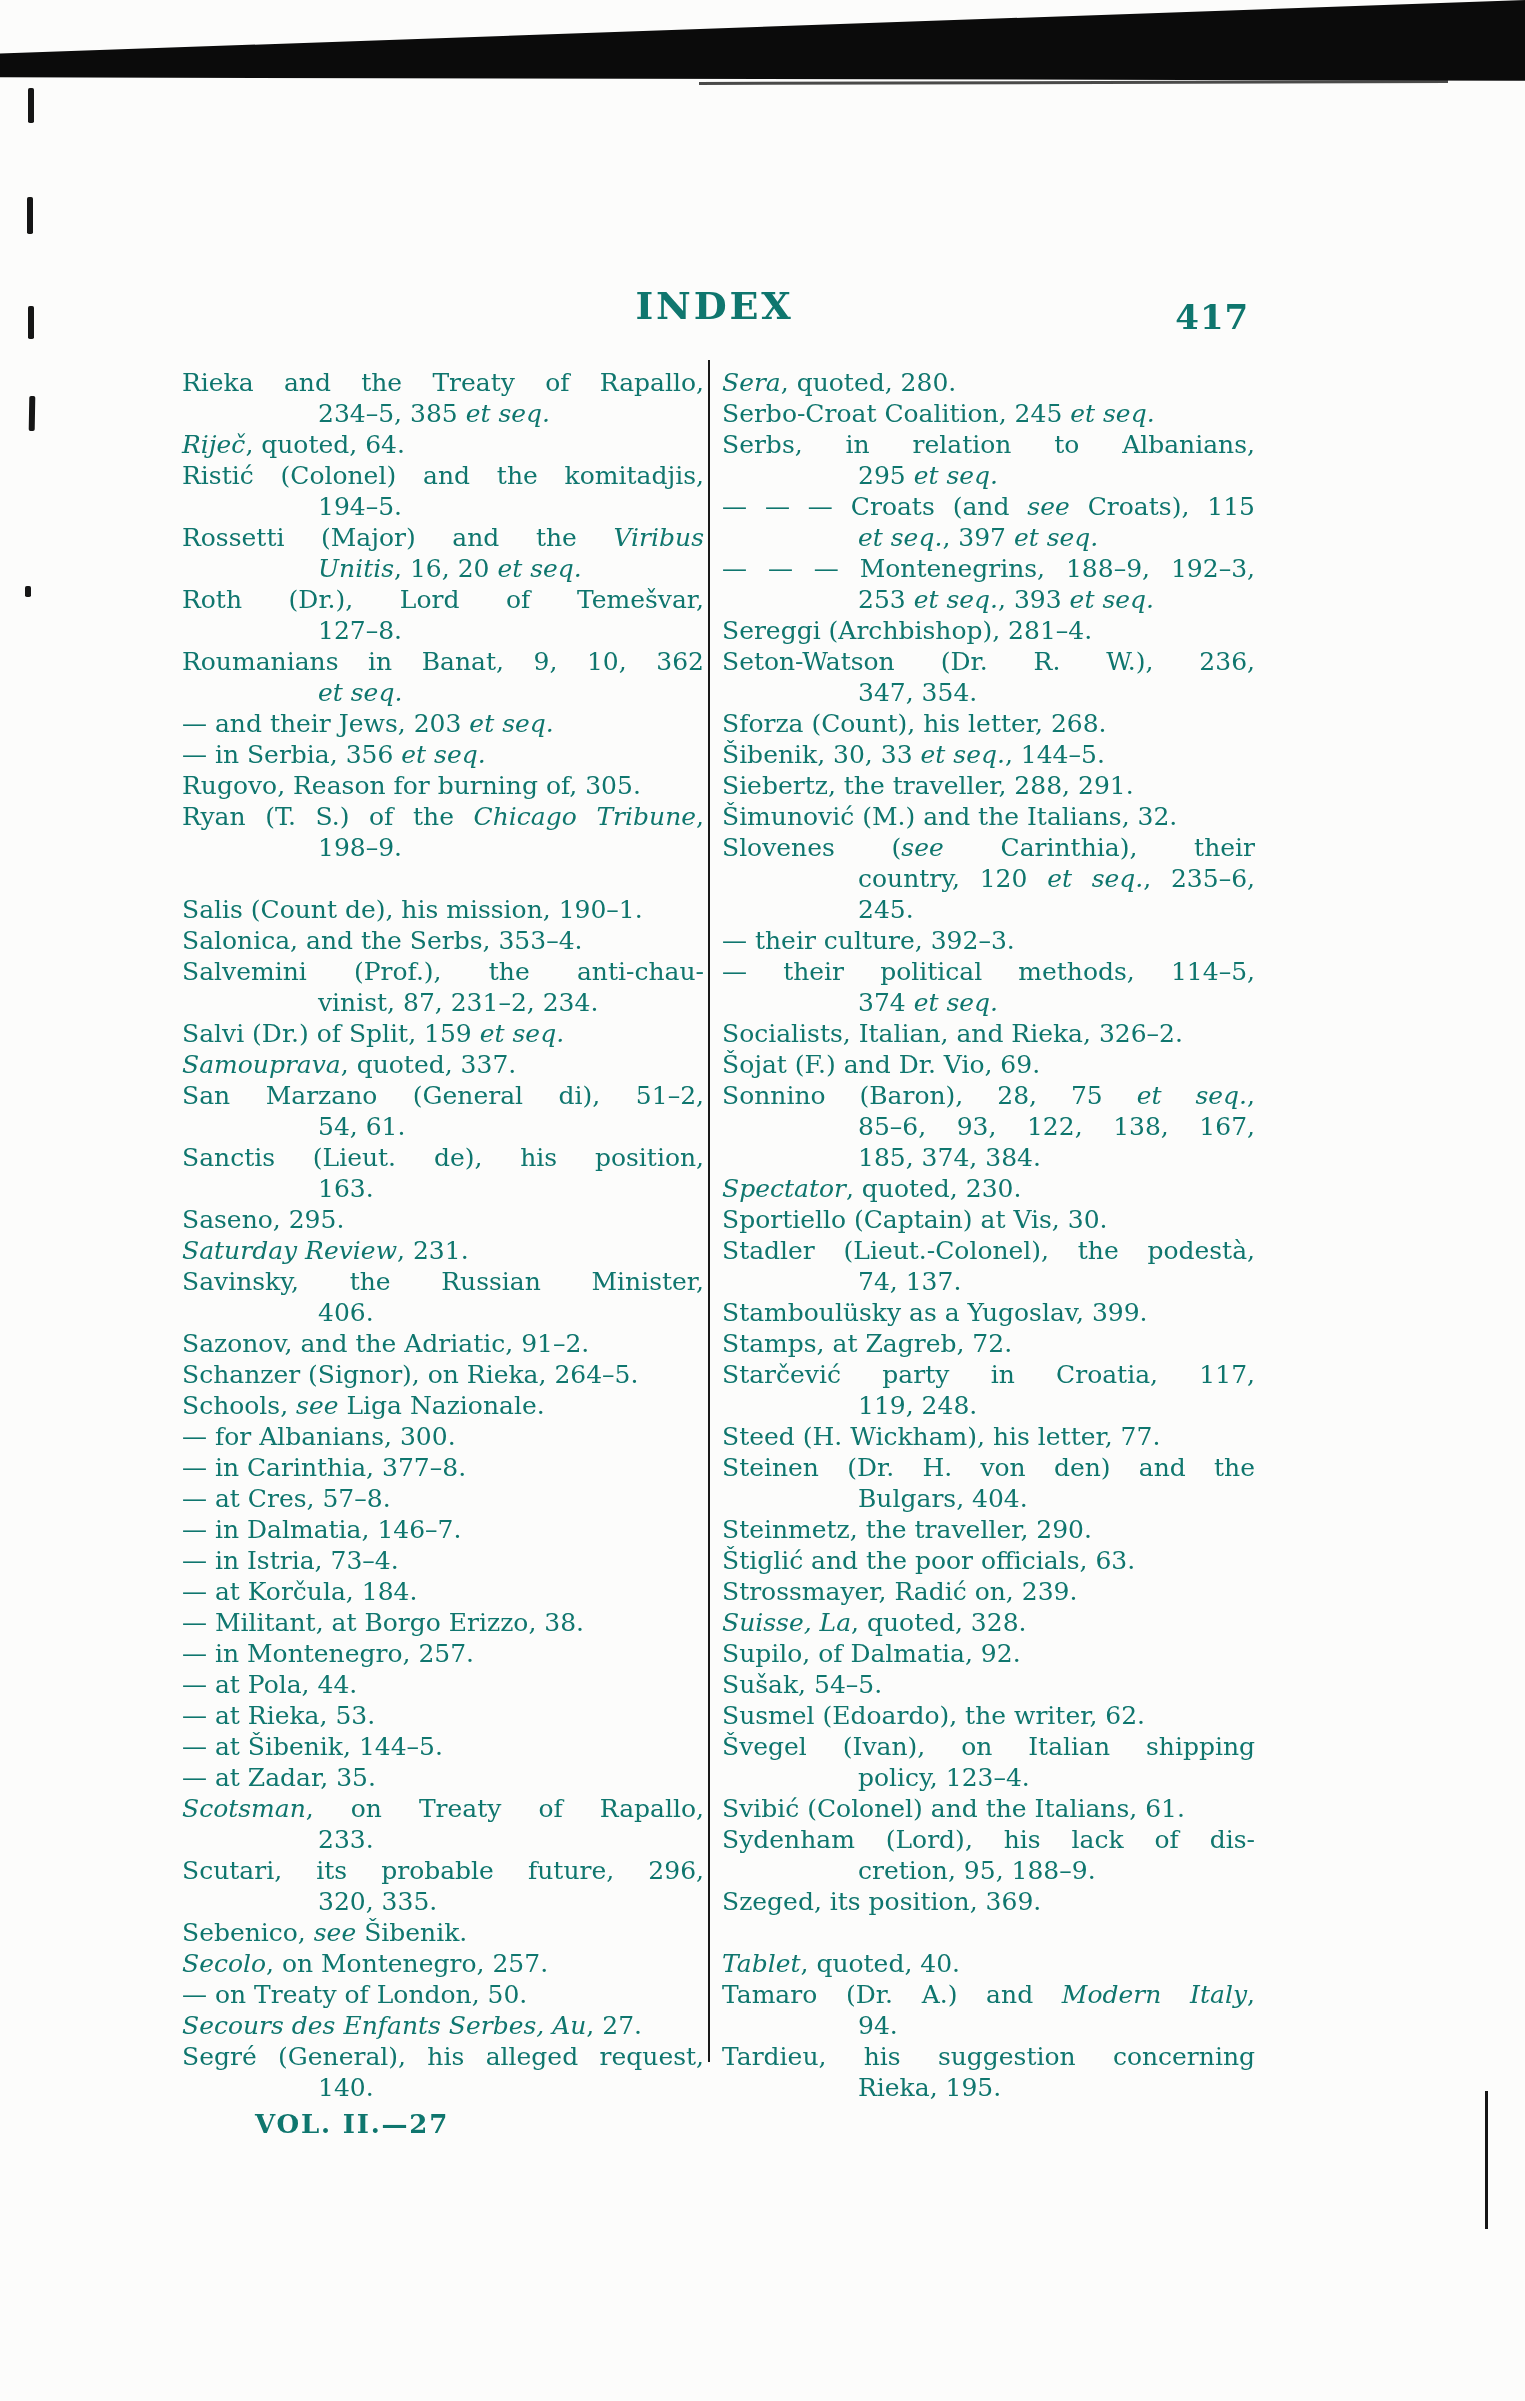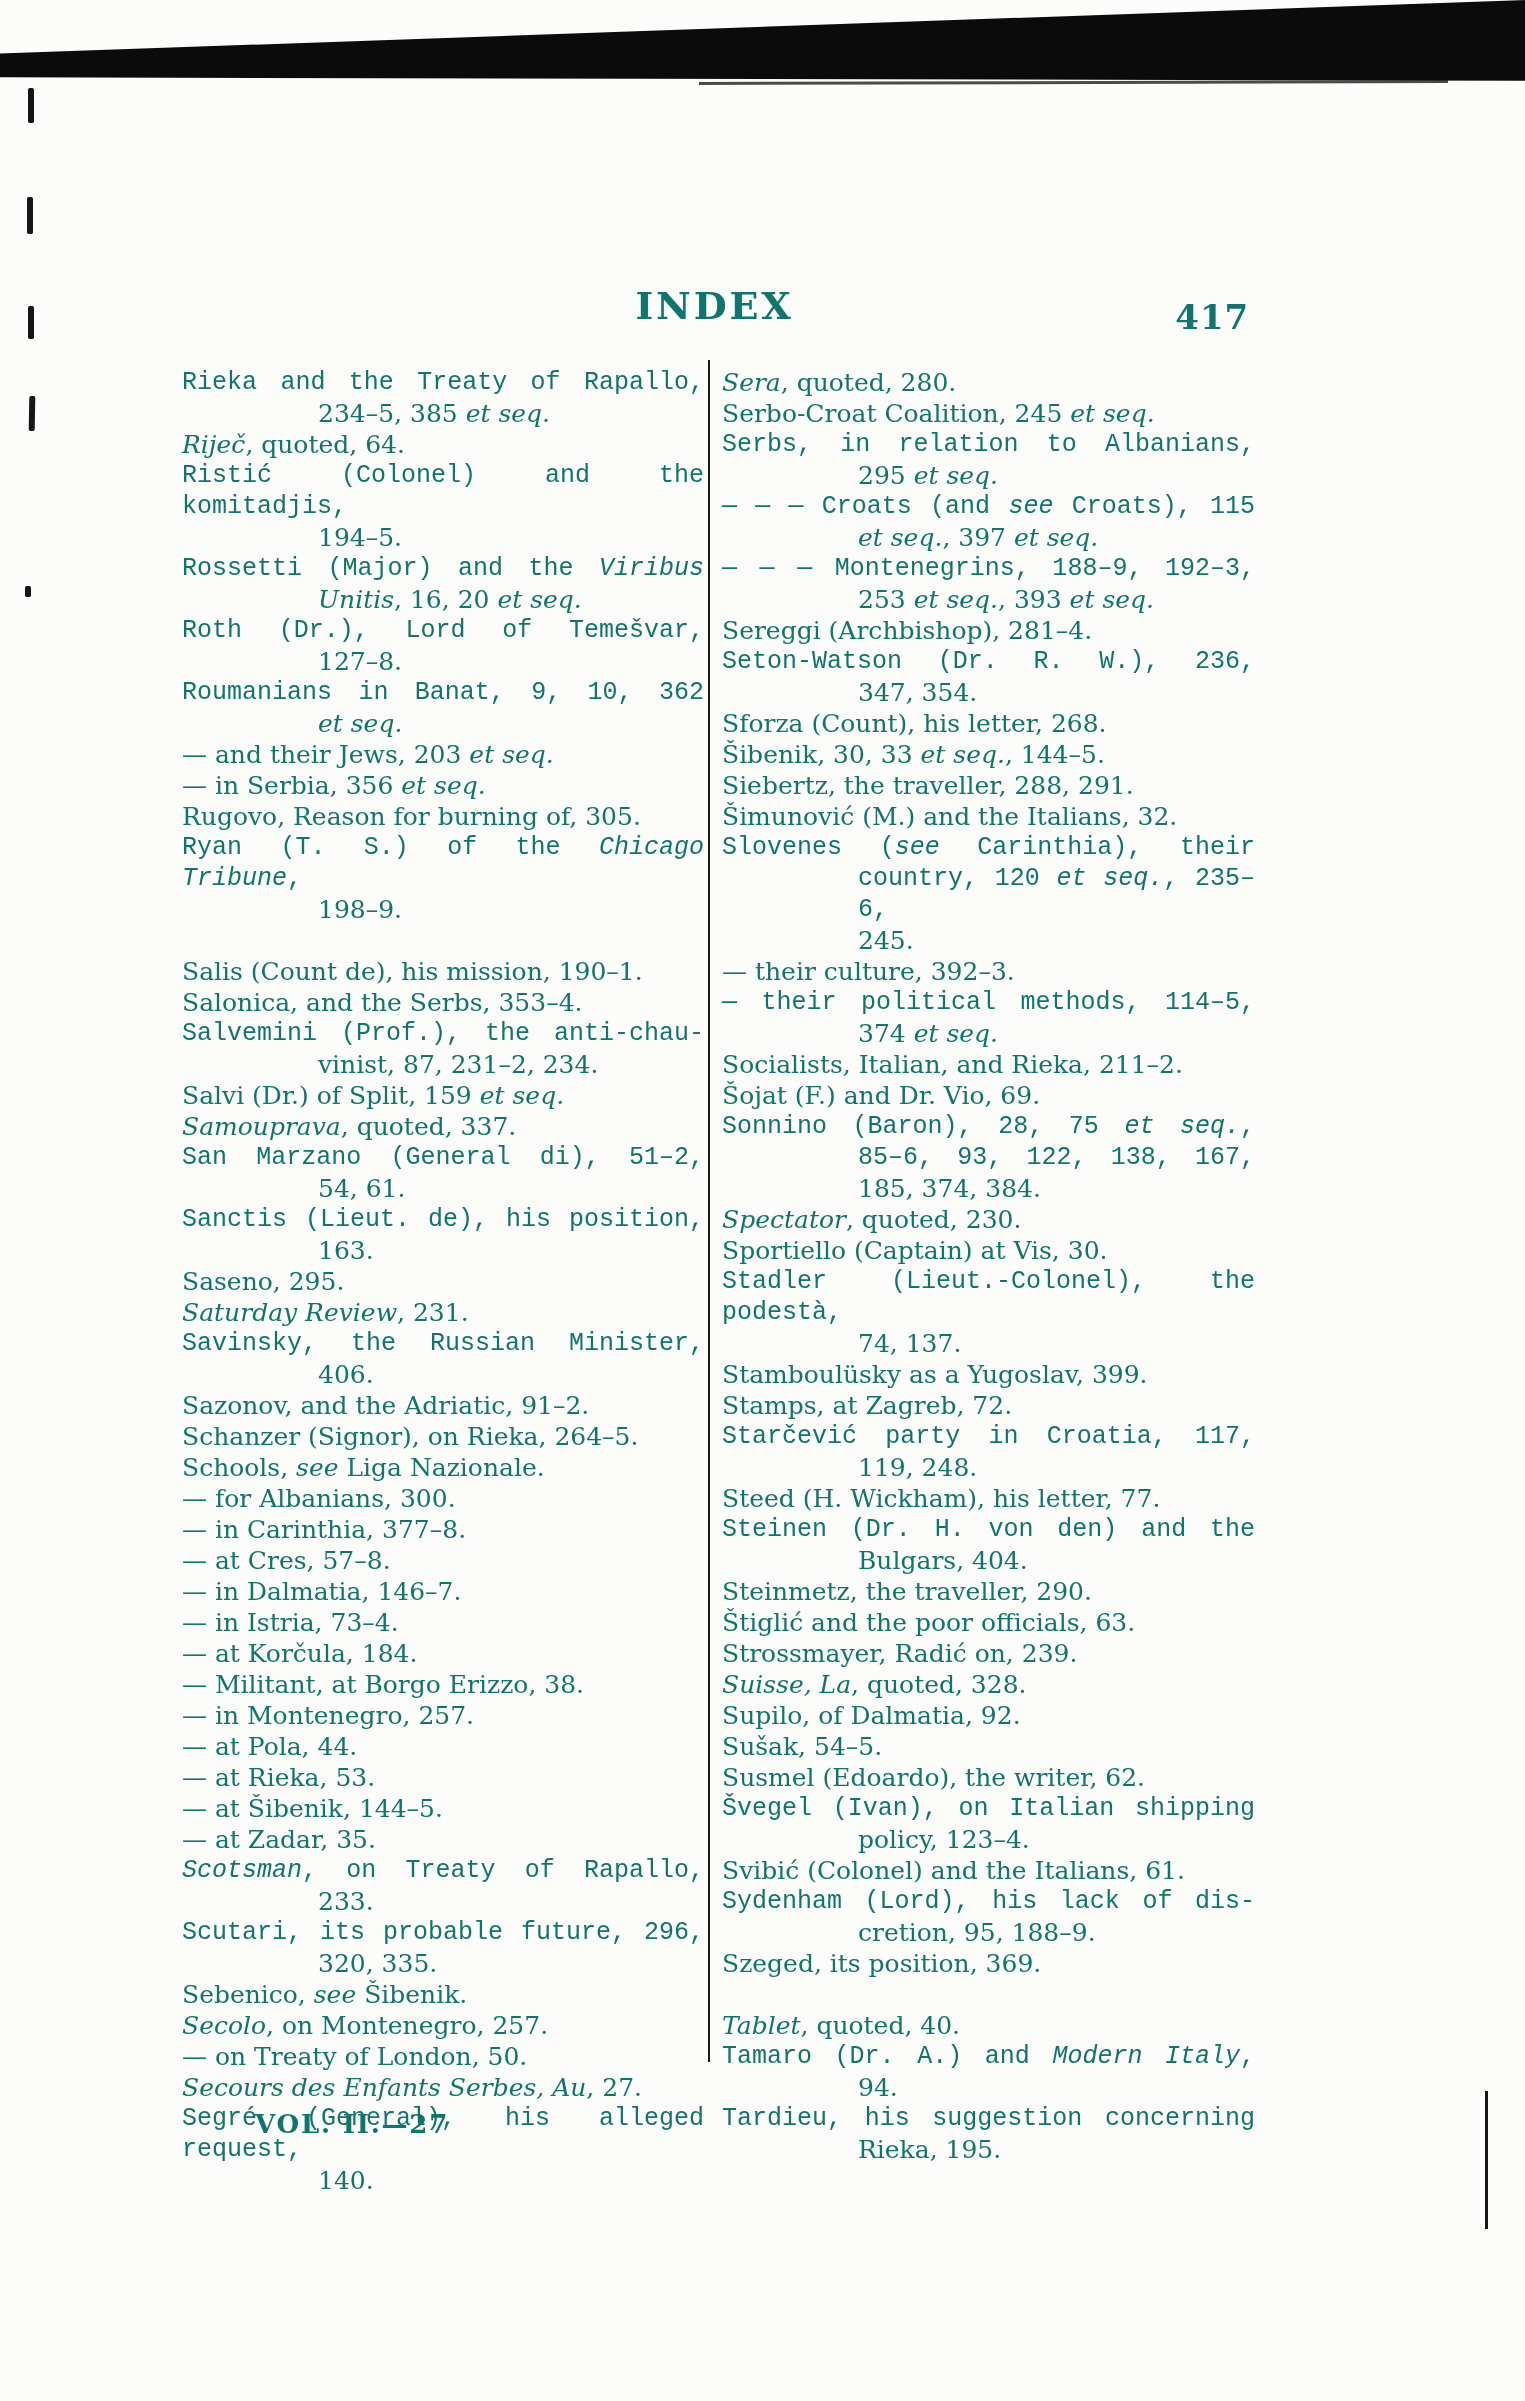--- a/index.html
+++ b/index.html
@@ -65,21 +65,21 @@
   .col {
     position: absolute; top: 367px;
     font-size: 25px; line-height: 31px;
   }
   .col-left  { left: 182px; width: 522px; }
   .col-right { left: 722px; width: 533px; }
   .group + .group { margin-top: 31px; }
   .entry { margin: 0; }
   .line { min-height: 31px; }
   .line.cont { margin-left: 136px; }
-  .line.jfull { text-align: justify; text-align-last: justify; font-family: Liberation Mono, monospace; }
+  .line.jfull { text-align: justify; text-align-last: justify; }
   .line i { font-style: italic; }
 
   
   .footer {
     position: absolute; left: 255px; top: 2109px;
     font-size: 26px; font-weight: bold; letter-spacing: 1.8px;
   }
 </style>
 </head>
 <body style="background: rgb(252, 252, 251);">
@@ -292,21 +292,21 @@
           <div class="line cont">245.</div>
         </div>
         <div class="entry">
           <div class="line">— their culture, 392–3.</div>
         </div>
         <div class="entry">
           <div class="line jfull">— their political methods, 114–5,</div>
           <div class="line cont">374 <i>et seq.</i></div>
         </div>
         <div class="entry">
-          <div class="line">Socialists, Italian, and Rieka, 211–2.</div>
+          <div class="line">Socialists, Italian, and Rieka, 326–2.</div>
         </div>
         <div class="entry">
           <div class="line">Šojat (F.) and Dr. Vio, 69.</div>
         </div>
         <div class="entry">
           <div class="line jfull">Sonnino (Baron), 28, 75 <i>et seq.</i>,</div>
           <div class="line cont jfull">85–6, 93, 122, 138, 167,</div>
           <div class="line cont">185, 374, 384.</div>
         </div>
         <div class="entry">

